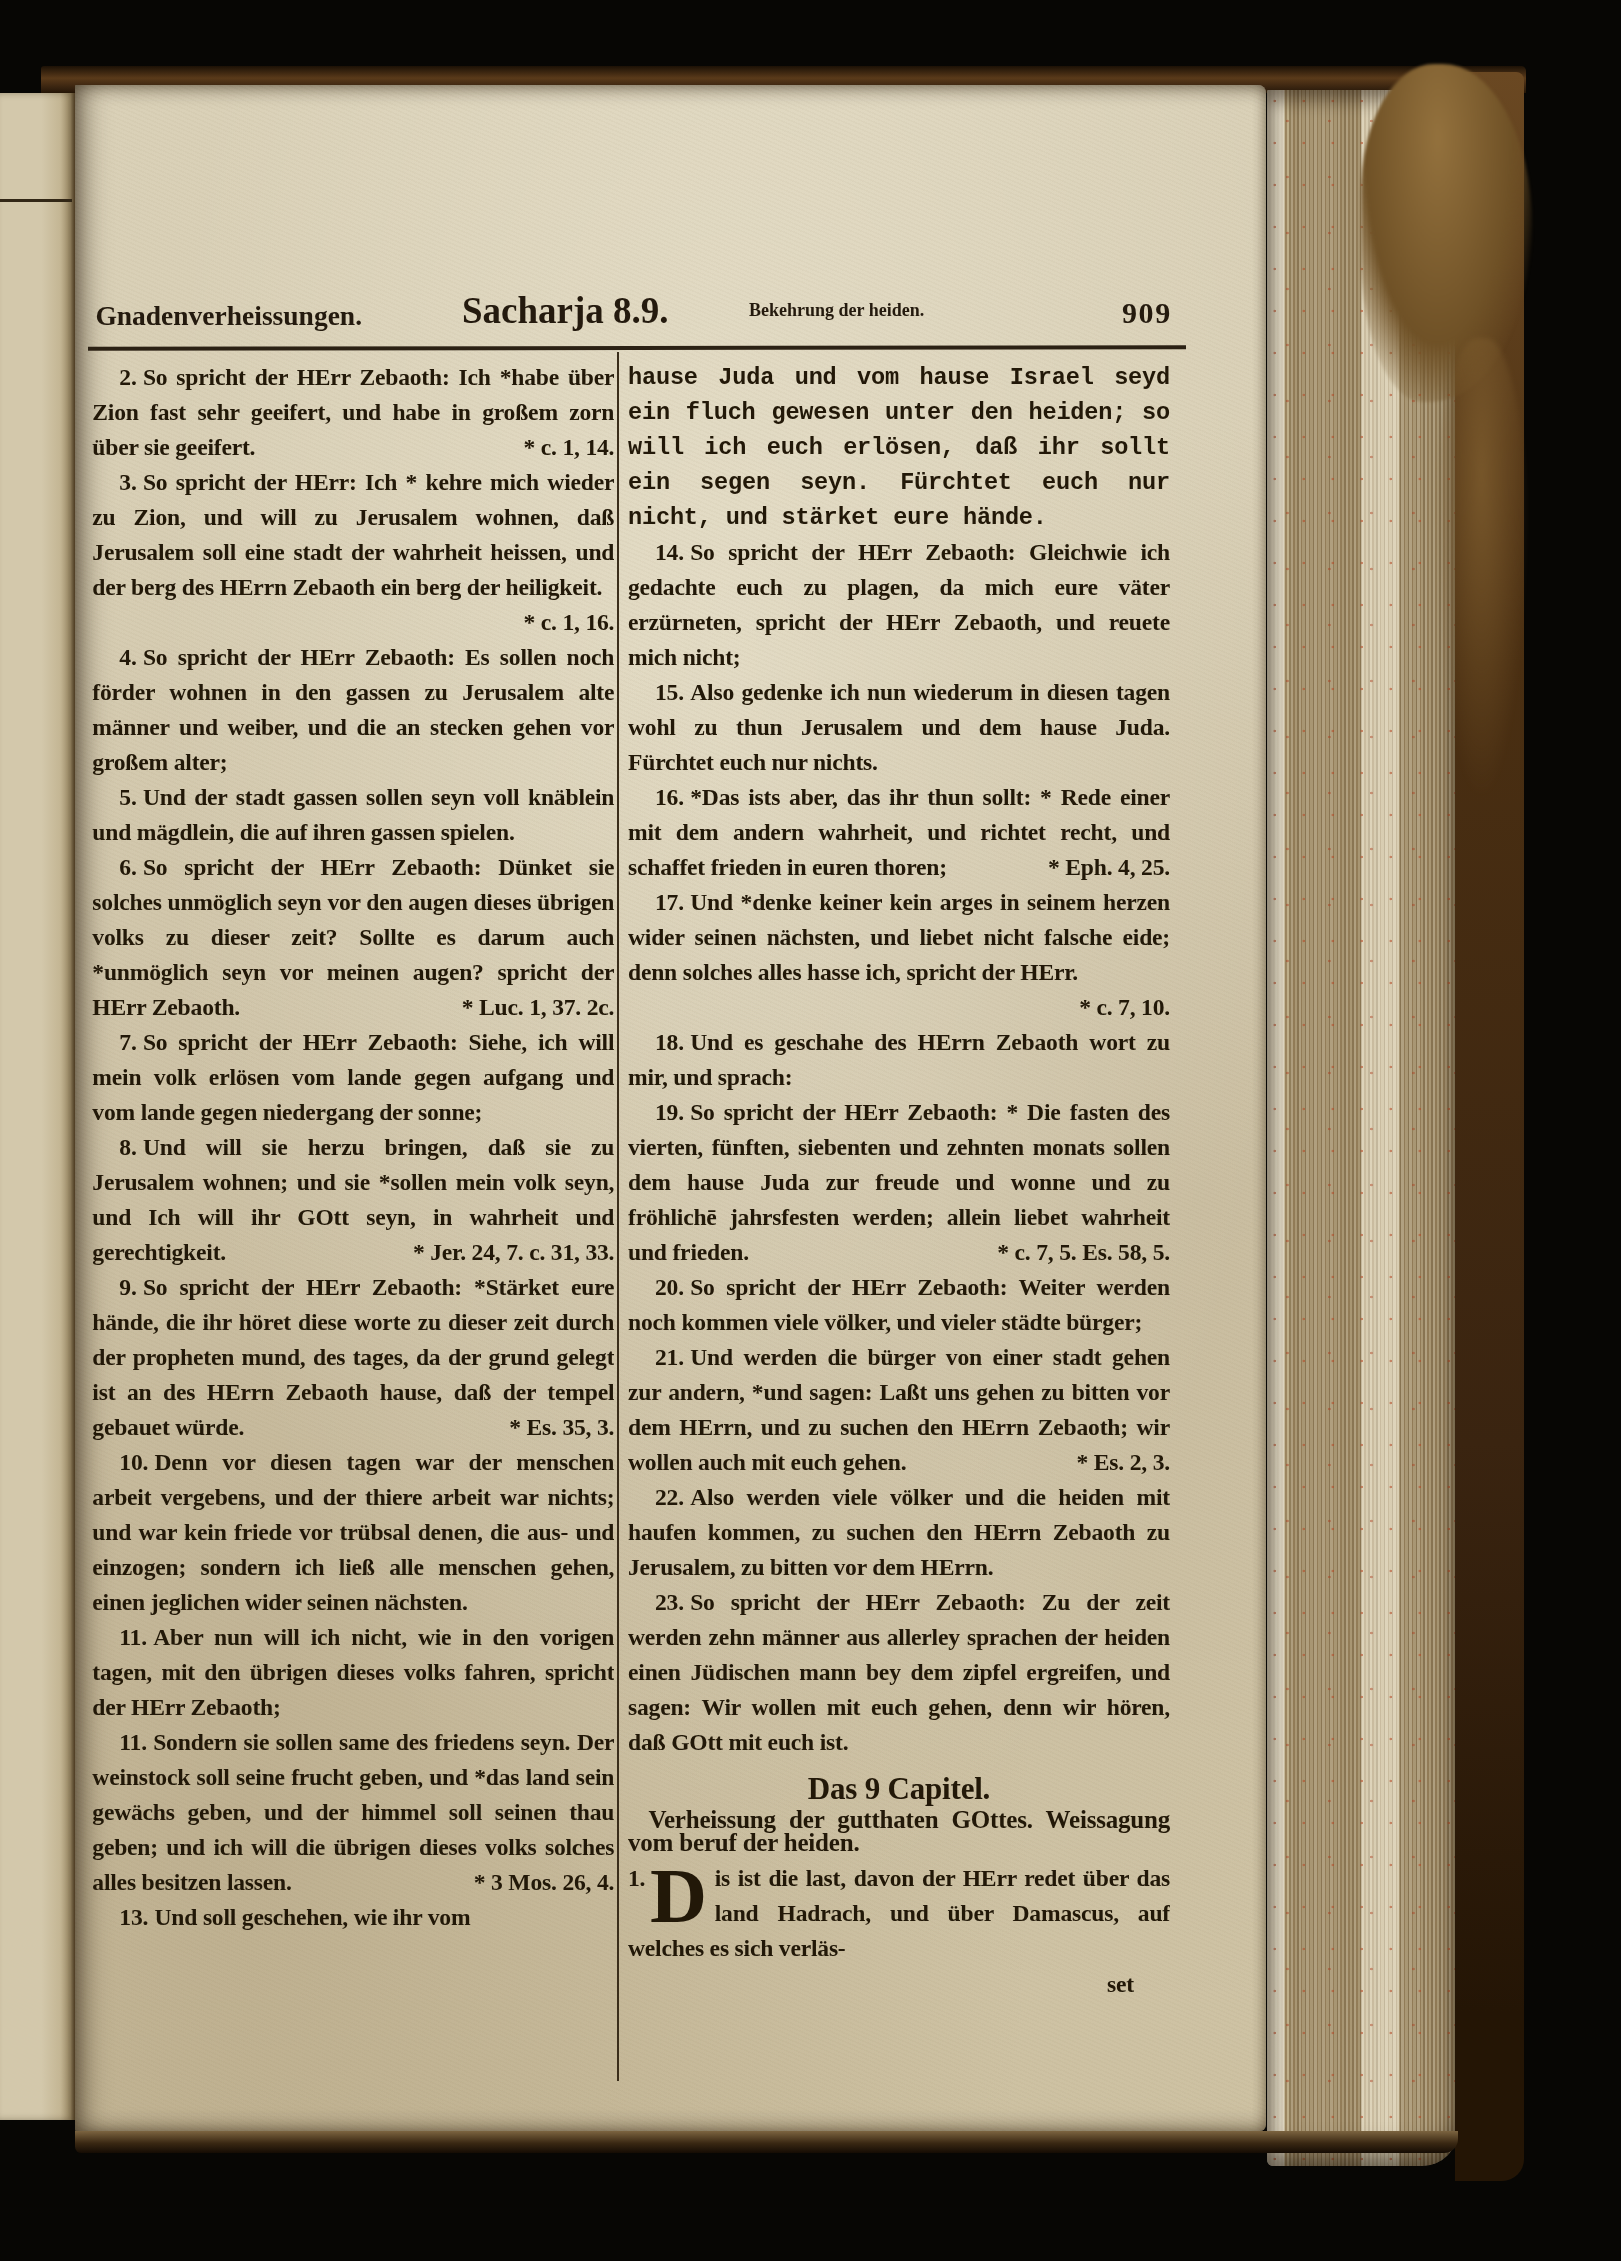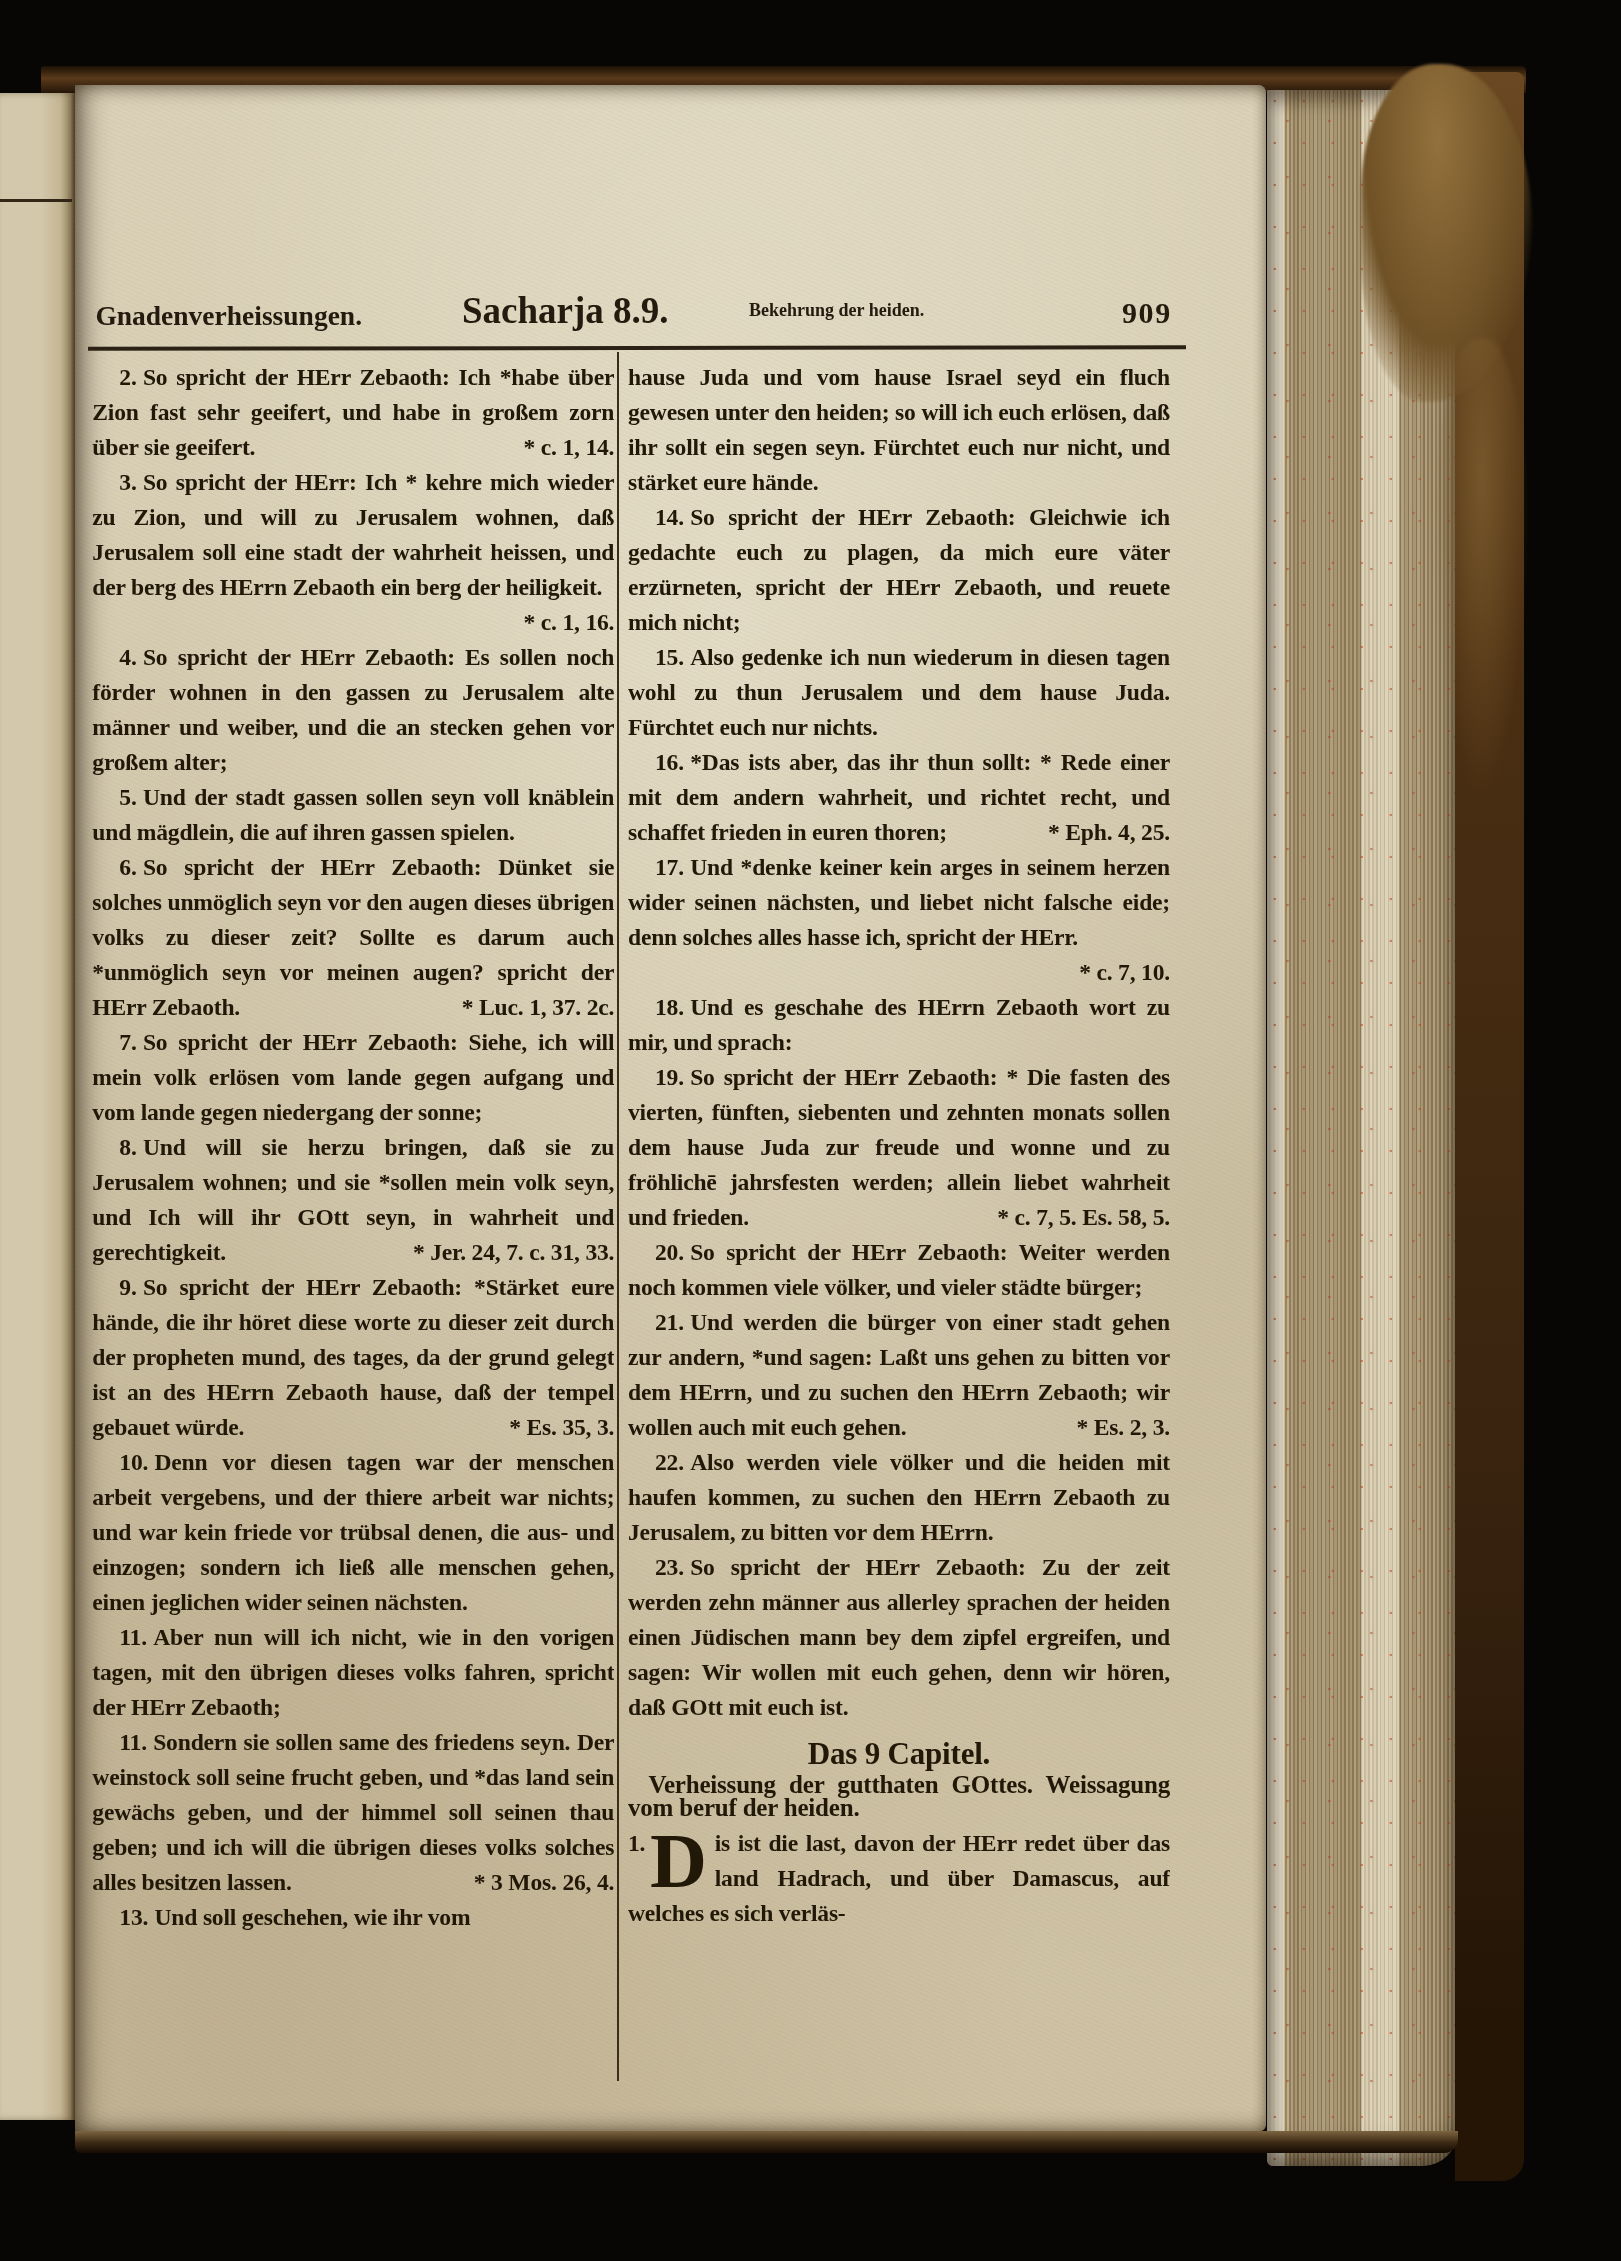--- a/index.html
+++ b/index.html
@@ -83,21 +83,21 @@
   .h-right{left:674px;top:215px;font-size:18px;}
   .h-num{left:1047px;top:211px;font-size:30px;letter-spacing:1.6px;}
   .header-rule{position:absolute;left:12.6px;top:261px;width:1098px;height:3.9px;background:#2b2114;transform:rotate(-0.08deg);}
   .col-divider{position:absolute;left:542px;top:267px;width:2.4px;height:1729px;background:#2b211477;background:#3a2d1a;}
   
   .col{position:absolute;top:275px;font-size:23.6px;line-height:35px;font-weight:700;
        text-align:justify;letter-spacing:-0.2px;color:#221808;}
   .col-left{left:17.3px;width:522px;}
   .col-right{left:553px;width:542px;}
   .verse{margin:0;text-indent:27px;overflow:hidden;}
-  .verse.cont{text-indent:0;}
+  .verse.cont{text-indent:0;font-family:Liberation Mono, monospace;}
   .vnum{padding-right:6.3px;}
   .vref{float:right;white-space:nowrap;padding-left:11px;}
   .chapter{margin:11px 0 1.6px;font-size:31px;font-weight:700;text-align:center;text-indent:0;}
   .summary{margin:0 0 6.3px;font-size:25px;line-height:23.6px;font-weight:700;text-align:justify;text-indent:20.4px;}
   .first-verse{text-indent:0;}
   .vnum-f{float:left;margin:0 1.6px 0 0;}
   .dropcap{float:left;font-size:79px;line-height:63px;padding:3.1px 7.9px 0 3.1px;font-weight:700;}
   .catchword{text-align:right;padding-right:36px;font-size:23.6px;line-height:36px;font-weight:700;}
 </style>
 </head>
@@ -201,16 +201,17 @@
         <p class="verse"><span class="vnum">18.</span><span>Und es geschahe des HErrn Zebaoth wort zu mir, und sprach:</span></p>
         <p class="verse"><span class="vnum">19.</span><span>So spricht der HErr Zebaoth: * Die fasten des vierten, fünften, siebenten und zehnten monats sollen dem hause Juda zur freude und wonne und zu fröhlichē jahrsfesten werden; allein liebet wahrheit und frieden.</span><span class="vref">* c. 7, 5. Es. 58, 5.</span></p>
         <p class="verse"><span class="vnum">20.</span><span>So spricht der HErr Zebaoth: Weiter werden noch kommen viele völker, und vieler städte bürger;</span></p>
         <p class="verse"><span class="vnum">21.</span><span>Und werden die bürger von einer stadt gehen zur andern, *und sagen: Laßt uns gehen zu bitten vor dem HErrn, und zu suchen den HErrn Zebaoth; wir wollen auch mit euch gehen.</span><span class="vref">* Es. 2, 3.</span></p>
         <p class="verse"><span class="vnum">22.</span><span>Also werden viele völker und die heiden mit haufen kommen, zu suchen den HErrn Zebaoth zu Jerusalem, zu bitten vor dem HErrn.</span></p>
         <p class="verse"><span class="vnum">23.</span><span>So spricht der HErr Zebaoth: Zu der zeit werden zehn männer aus allerley sprachen der heiden einen Jüdischen mann bey dem zipfel ergreifen, und sagen: Wir wollen mit euch gehen, denn wir hören, daß GOtt mit euch ist.</span></p>
       </div>
     <h2 class="chapter">Das 9 Capitel.</h2>
     <p class="summary">Verheissung der gutthaten GOttes. Weissagung vom beruf der heiden.</p>
     <p class="verse first-verse"><span class="vnum-f">1.</span><span class="dropcap">D</span><span>is ist die last, davon der HErr redet über das land Hadrach, und über Damascus, auf welches es sich verläs-</span></p>
+    <div class="catchword">set</div>
   </div>
 
 </div>
 
 
 </body></html>

